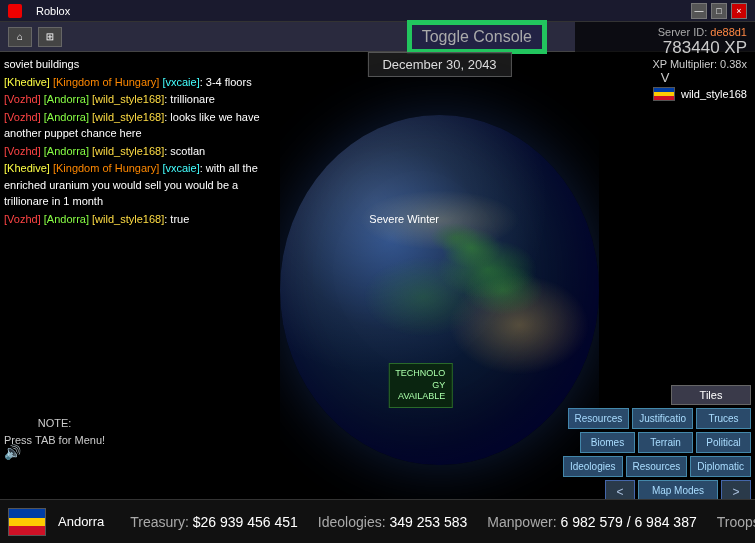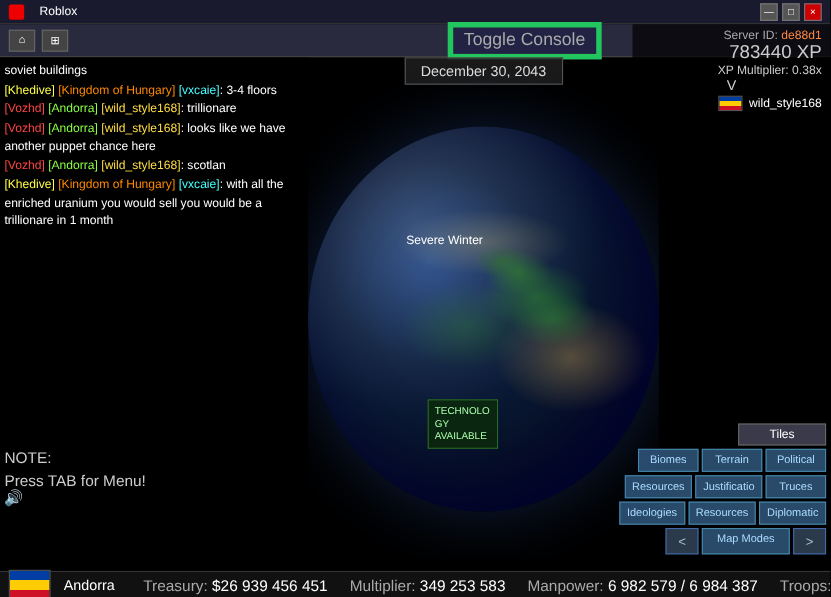--- a/index.html
+++ b/index.html
@@ -200,21 +200,22 @@
       font-size: 11px;
       white-space: nowrap;
     }
 
     
     #note-box {
       position: absolute;
       bottom: 60px;
       left: 4px;
       color: #ccc;
-      font-size: 14px;
+      font-size: 11px;
+      text-align: center;
     }
 
     
     #sound-icon {
       position: absolute;
       bottom: 45px;
       left: 4px;
       font-size: 14px;
       color: #fff;
     }
@@ -271,31 +272,31 @@
     #technology-box {
       position: absolute;
       bottom: 100px;
       left: 50%;
       transform: translateX(-80%);
       background: rgba(10,40,10,0.85);
       border: 1px solid #2a6a2a;
       color: #aaffaa;
       font-size: 9px;
       padding: 4px 6px;
-      text-align: left;
+      text-align: right;
       line-height: 1.3;
     }
 
     
     #status-bar {
       position: absolute;
       bottom: 0;
       left: 0;
       right: 0;
-      height: 24px;
+      height: 44px;
       background: #111;
       border-top: 1px solid #333;
       display: flex;
       align-items: center;
       padding: 0 8px;
       gap: 0;
       margin-top: 33px;
     }
 
     #country-flag {
@@ -370,20 +371,21 @@
 <div id="main">
 
   <div id="chat-panel">
     <div id="chat-messages">
         <div class="chat-line"><span style="color: rgb(255, 255, 255);">soviet buildings</span></div>
         <div class="chat-line"><span style="color: rgb(255, 255, 68);">[Khedive]</span><span style="color: rgb(255, 136, 0);"> [Kingdom of Hungary] </span><span style="color: rgb(68, 255, 255);">[vxcaie]</span><span style="color: rgb(255, 255, 255);">: 3-4 floors</span></div>
         <div class="chat-line"><span style="color: rgb(255, 68, 68);">[Vozhd]</span><span style="color: rgb(136, 255, 68);"> [Andorra] </span><span style="color: rgb(255, 221, 68);">[wild_style168]</span><span style="color: rgb(255, 255, 255);">: trillionare</span></div>
         <div class="chat-line"><span style="color: rgb(255, 68, 68);">[Vozhd]</span><span style="color: rgb(136, 255, 68);"> [Andorra] </span><span style="color: rgb(255, 221, 68);">[wild_style168]</span><span style="color: rgb(255, 255, 255);">: looks like we have another puppet chance here</span></div>
         <div class="chat-line"><span style="color: rgb(255, 68, 68);">[Vozhd]</span><span style="color: rgb(136, 255, 68);"> [Andorra] </span><span style="color: rgb(255, 221, 68);">[wild_style168]</span><span style="color: rgb(255, 255, 255);">: scotlan</span></div>
         <div class="chat-line"><span style="color: rgb(255, 255, 68);">[Khedive]</span><span style="color: rgb(255, 136, 0);"> [Kingdom of Hungary] </span><span style="color: rgb(68, 255, 255);">[vxcaie]</span><span style="color: rgb(255, 255, 255);">: with all the enriched uranium you would sell you would be a trillionare in 1 month</span></div>
+        <div class="chat-line"><span style="color: rgb(255, 68, 68);">[Vozhd]</span><span style="color: rgb(136, 255, 68);"> [Andorra] </span><span style="color: rgb(255, 221, 68);">[wild_style168]</span><span style="color: rgb(255, 255, 255);">: true</span></div>
       </div>
 
     <div id="note-box">
       <div>NOTE:</div>
       <div>Press TAB for Menu!</div>
     </div>
 
     <div id="sound-icon">🔊</div>
   </div>
 
@@ -400,28 +402,28 @@
       <div>GY</div>
       <div>AVAILABLE</div>
     </div>
   </div>
 
   <div id="right-panel">
     <div>
       <div id="tiles-btn">Tiles</div>
     </div>
     <div class="btn-row">
+      <div class="game-btn">Resources</div>
+      <div class="game-btn">Justificatio</div>
+      <div class="game-btn">Truces</div>
+    </div>
+    <div class="btn-row">
       <div class="game-btn">Biomes</div>
       <div class="game-btn">Terrain</div>
       <div class="game-btn">Political</div>
-    </div>
-    <div class="btn-row">
-      <div class="game-btn">Resources</div>
-      <div class="game-btn">Justificatio</div>
-      <div class="game-btn">Truces</div>
     </div>
     <div class="btn-row">
       <div class="game-btn">Ideologies</div>
       <div class="game-btn">Resources</div>
       <div class="game-btn">Diplomatic</div>
     </div>
     <div class="btn-row">
       <div class="nav-btn">&lt;</div>
       <div class="game-btn" style="min-width:80px;text-align:center;">Map Modes</div>
       <div class="nav-btn">&gt;</div>
@@ -433,21 +435,21 @@
 <div id="status-bar">
   <div id="country-flag"></div>
   <div id="country-name">Andorra</div>
   <div class="status-divider" style="width:1px;height:24px;background:#444;margin:0 4px;"></div>
   <div class="status-item">
     <span class="status-label">Treasury:</span>
     <span class="status-value">$26 939 456 451</span>
   </div>
   <div class="status-divider" style="width:1px;height:24px;background:#444;margin:0 4px;"></div>
   <div class="status-item">
-    <span class="status-label">Multiplier:</span>
+    <span class="status-label">Ideologies:</span>
     <span class="status-value">349 253 583</span>
   </div>
   <div class="status-divider" style="width:1px;height:24px;background:#444;margin:0 4px;"></div>
   <div class="status-item">
     <span class="status-label">Manpower:</span>
     <span class="status-value">6 982 579 / 6 984 387</span>
   </div>
   <div class="status-divider" style="width:1px;height:24px;background:#444;margin:0 4px;"></div>
   <div class="status-item">
     <span class="status-label">Troops:</span>

